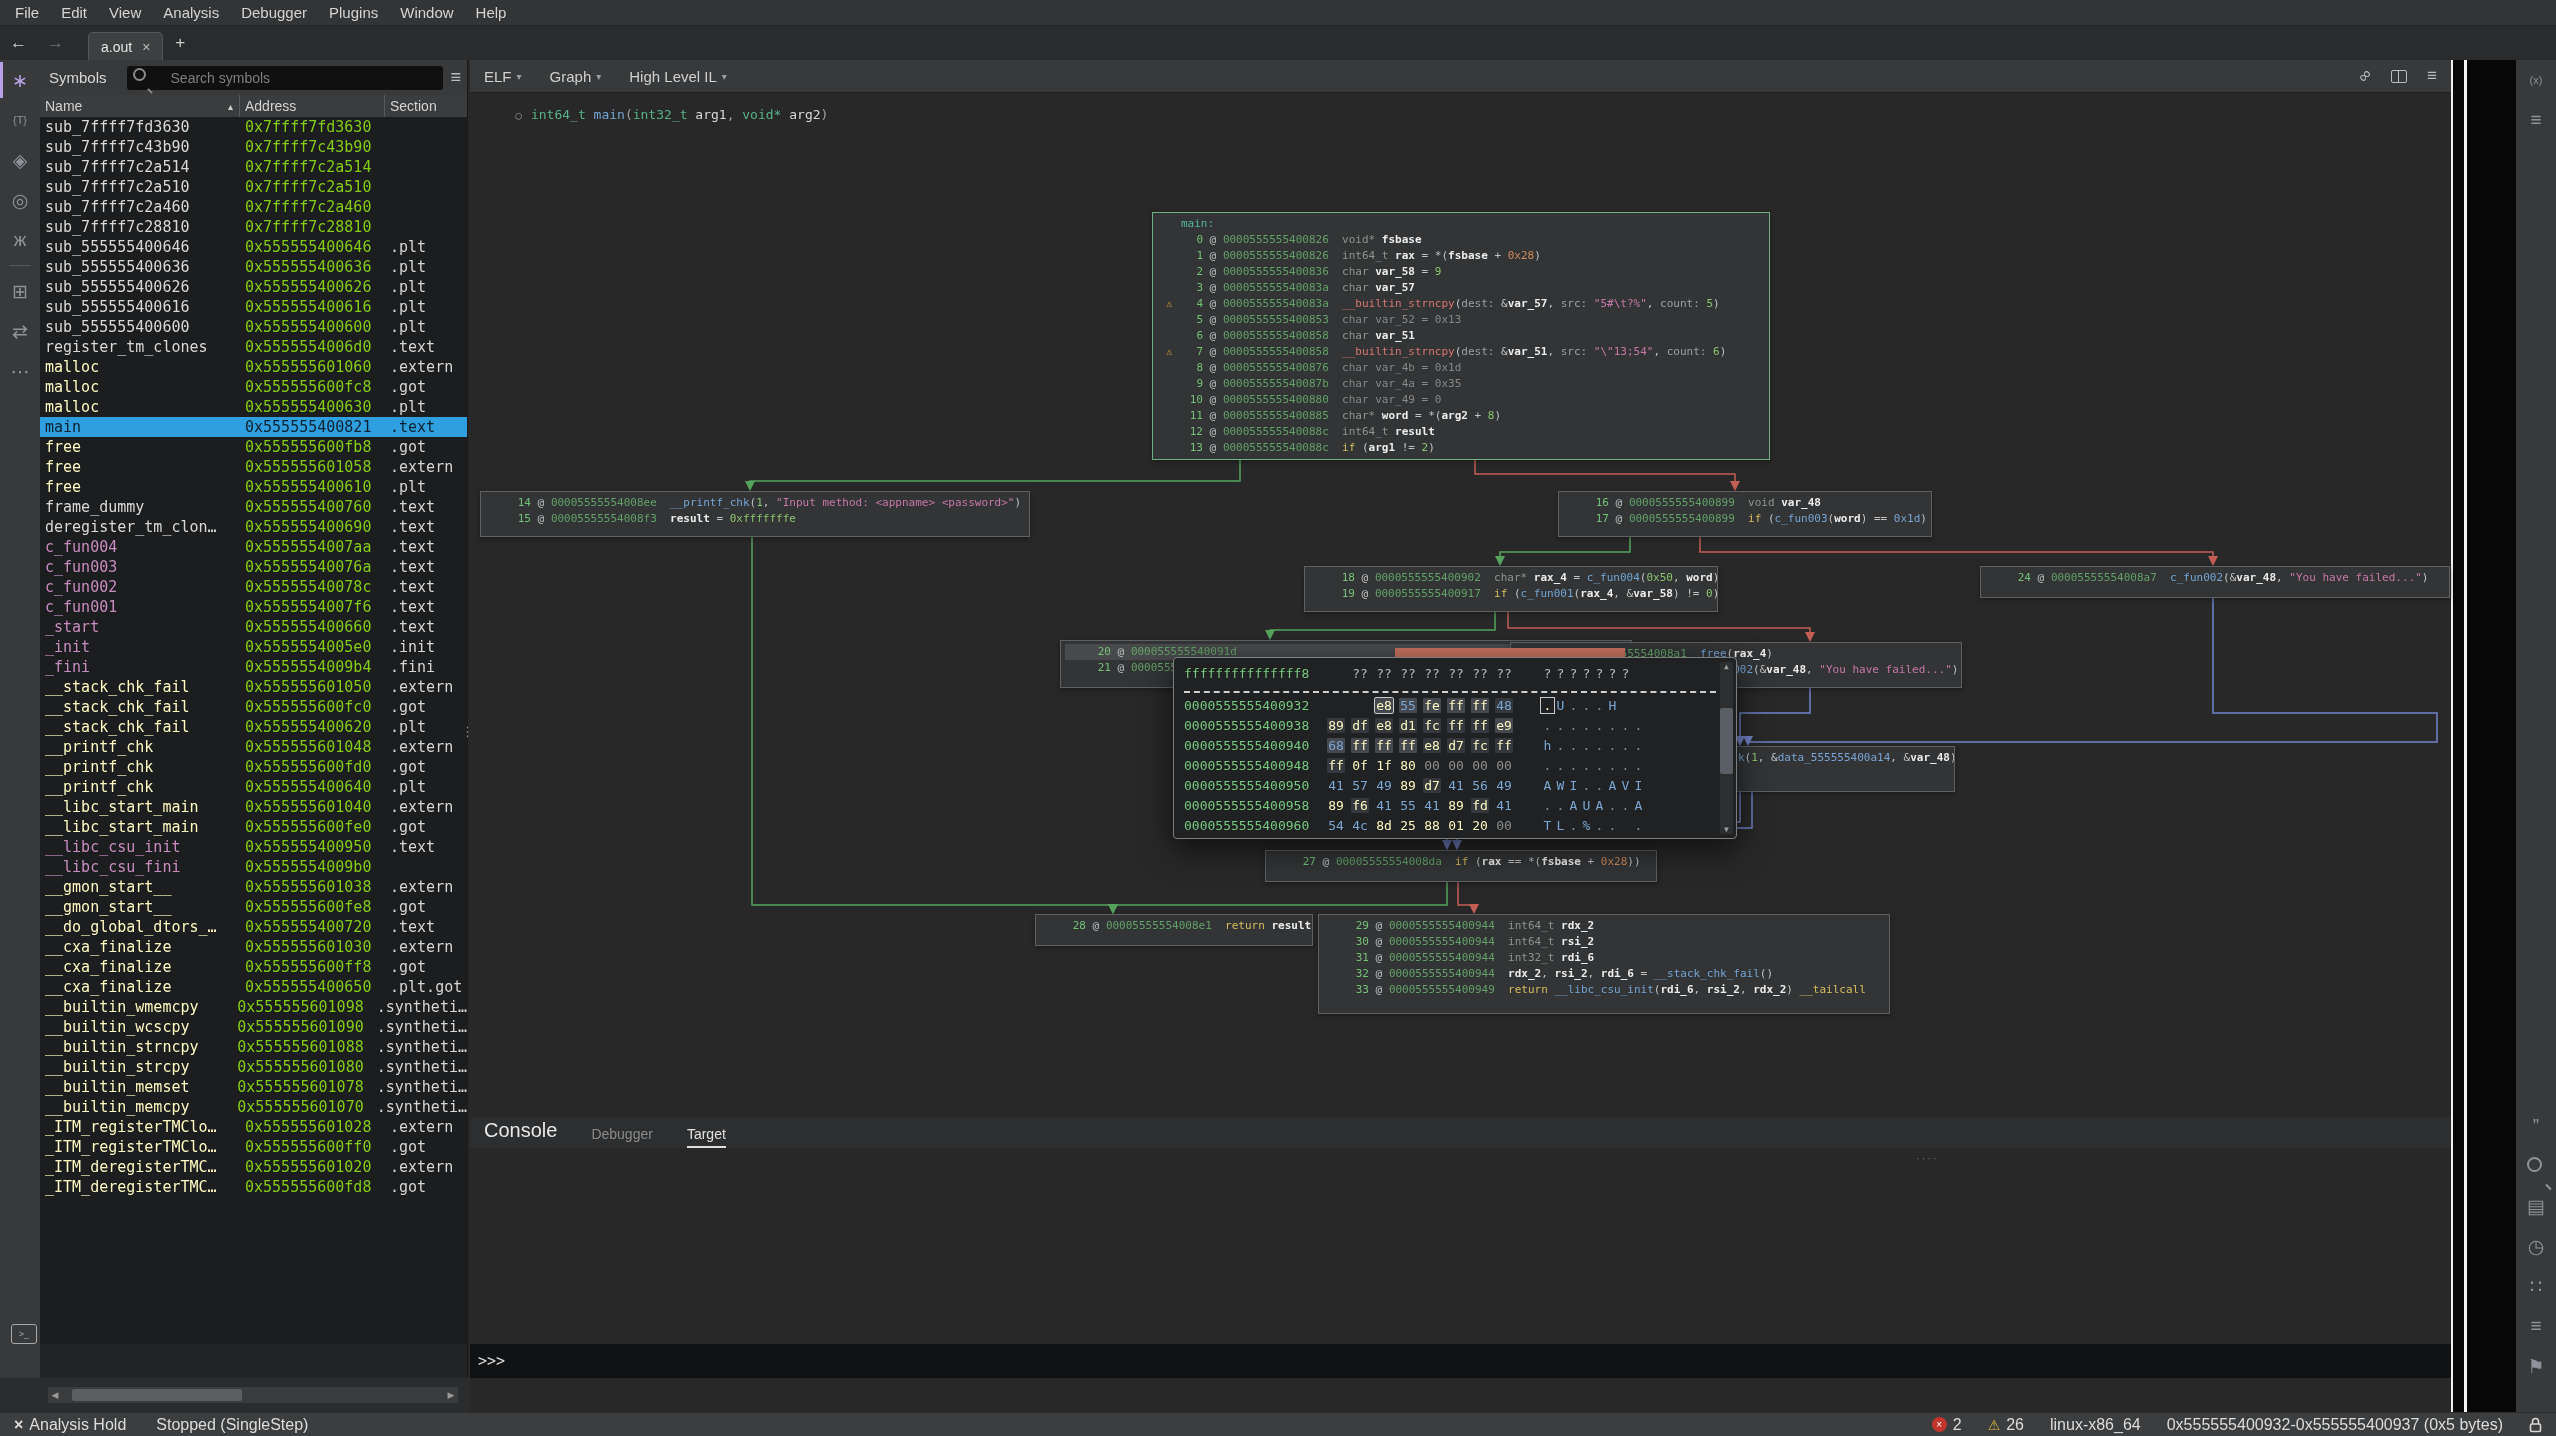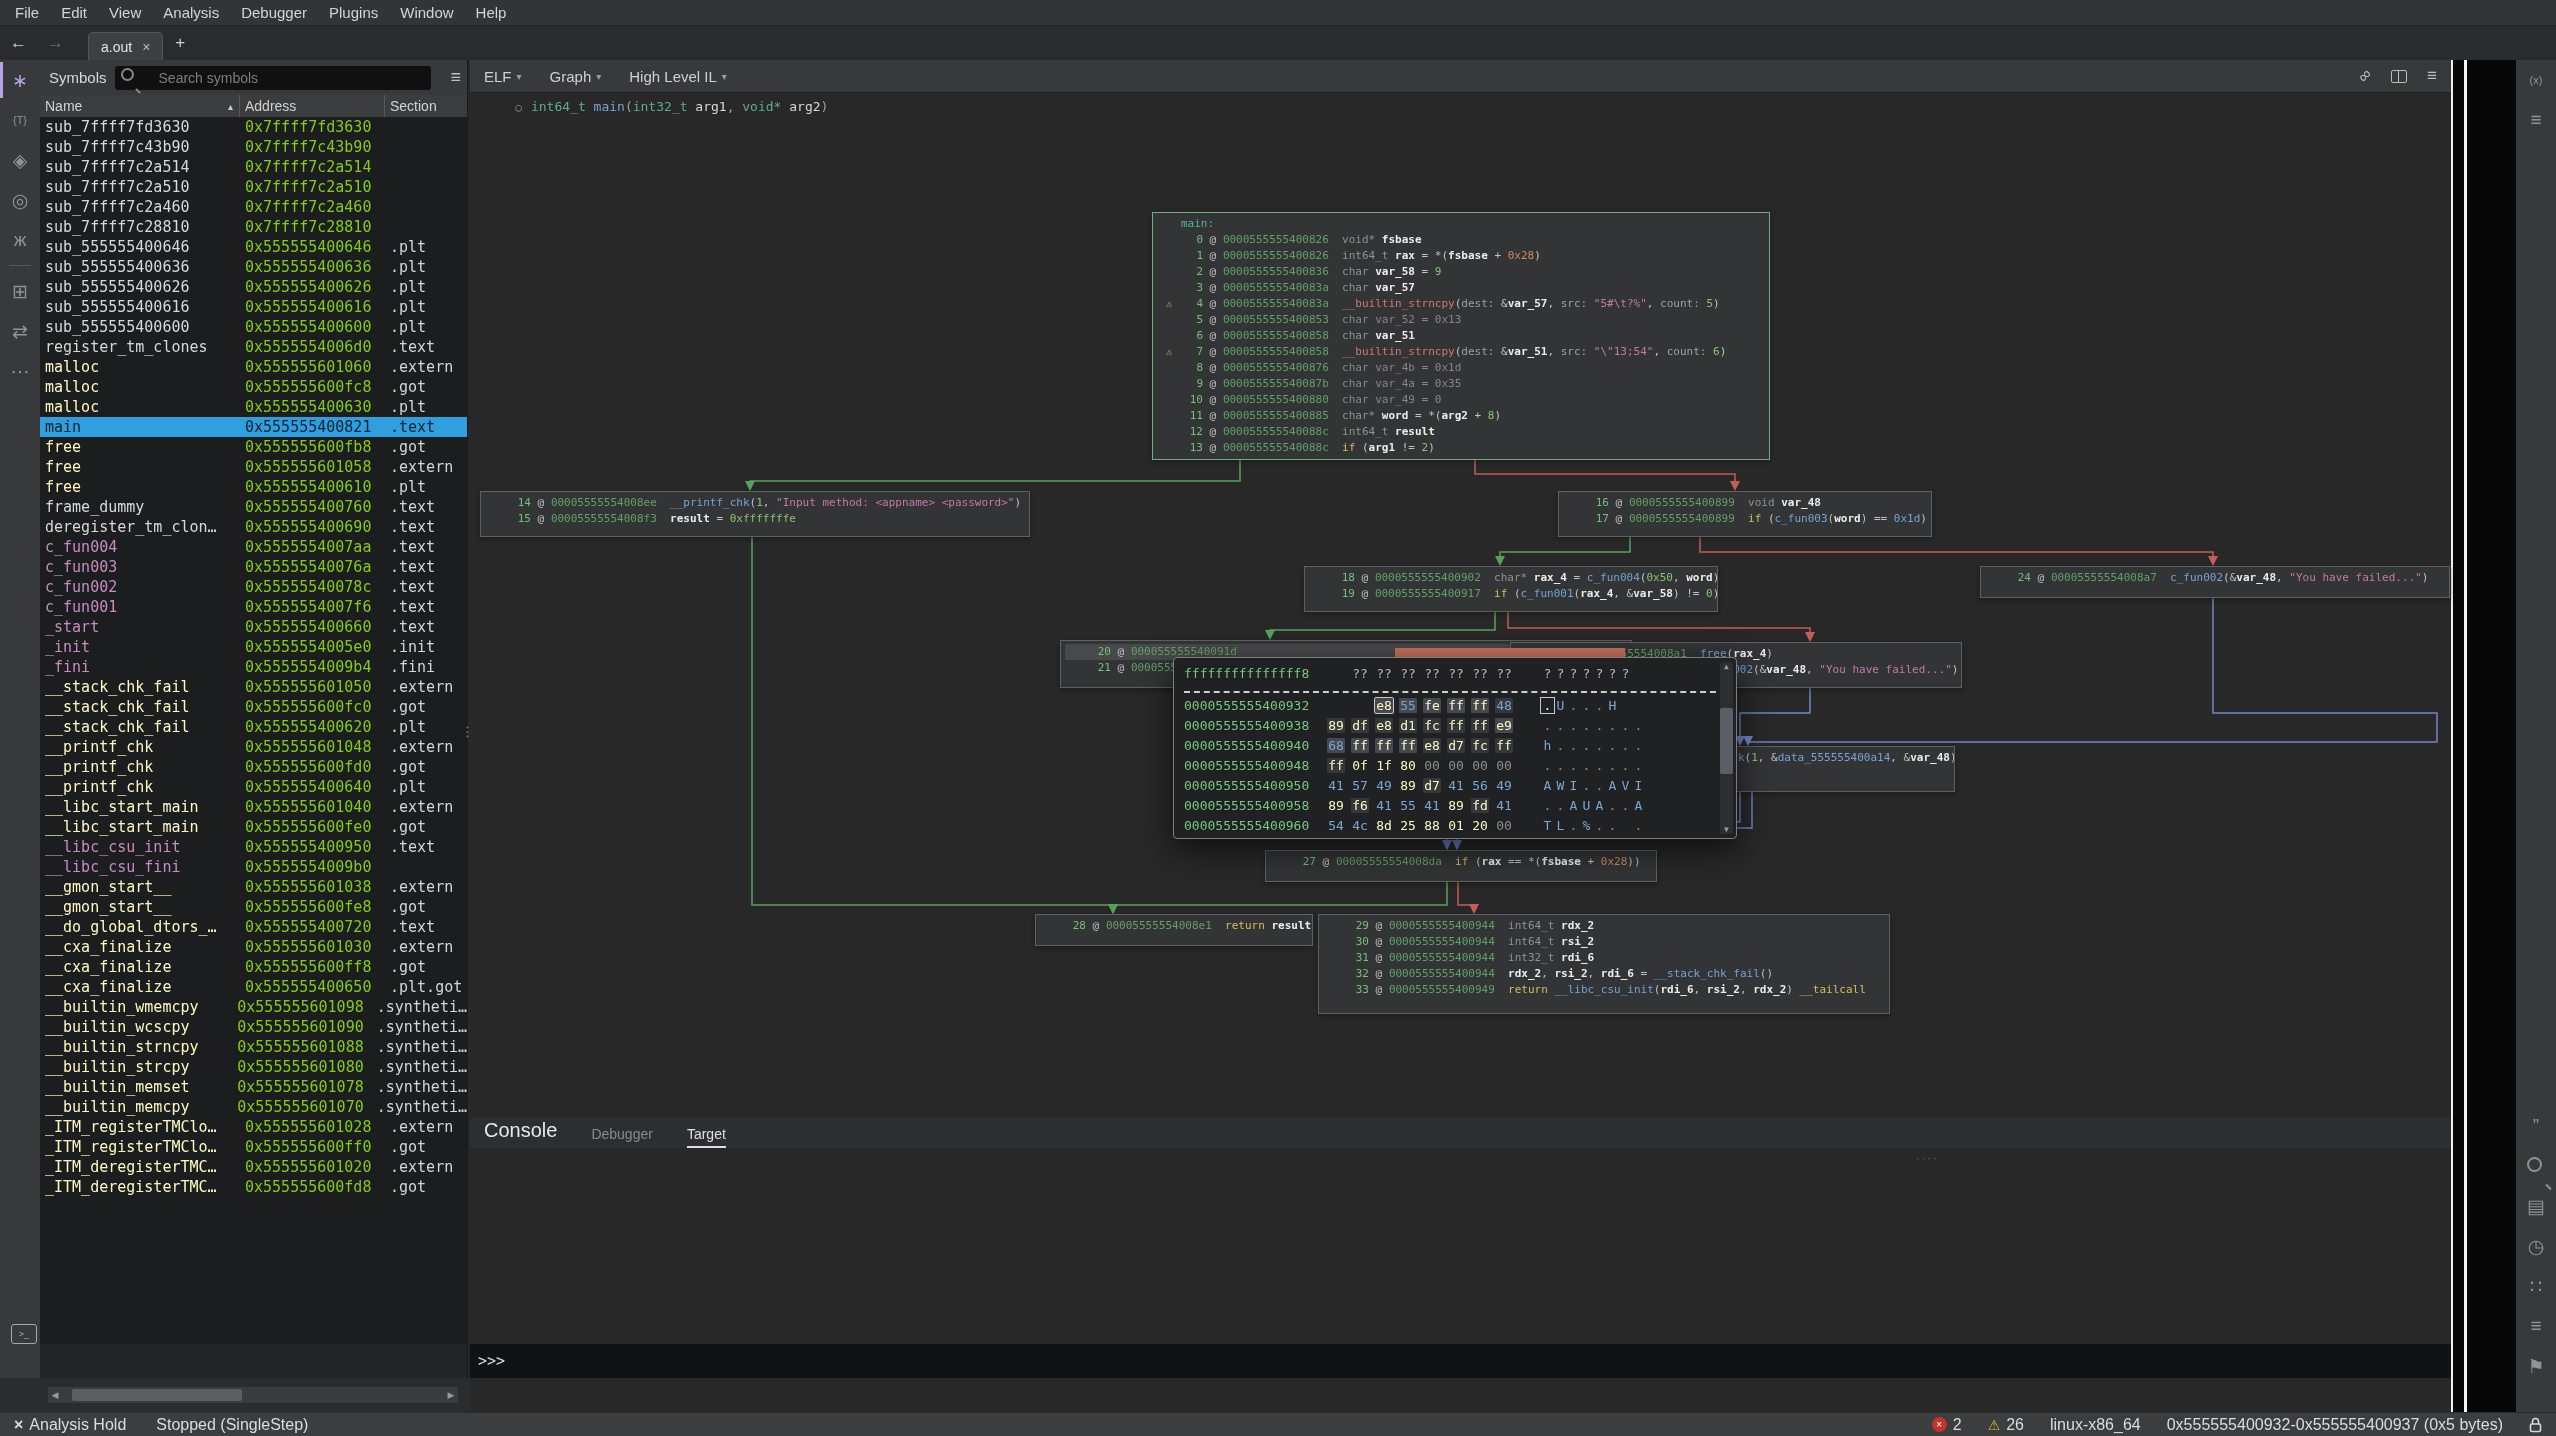--- a/index.html
+++ b/index.html
@@ -31,21 +31,21 @@
   #terminal-icon{position:absolute;left:11px;top:1324px;width:24px;height:18px;border:1.5px solid #a8a8a8;
                  border-radius:3px;color:#a8a8a8;font-size:9px;display:flex;align-items:center;justify-content:center}
   .rot45{transform:rotate(-45deg)}
   .mag-draw{position:relative}
   .mag-draw::before{content:"";width:11px;height:11px;border:2px solid #8f9298;border-radius:50%;display:block;margin:-4px 0 0 -4px}
   .mag-draw::after{content:"";position:absolute;width:7px;height:2px;background:#8f9298;transform:rotate(45deg);margin:14px 0 0 14px}
 
   
   #sidebar{position:absolute;left:40px;top:60px;width:428px;height:1318px;background:#232425;border-right:1px solid #1a1a1a;box-sizing:border-box}
   #sidebar-header{height:35px;background:#37393b;display:flex;align-items:center;padding:0 6px 0 9px}
-  #sidebar-title{color:#d8d8d8;font-size:15px;margin-right:8px}
+  #sidebar-title{color:#d8d8d8;font-size:15px;margin-right:20px}
   #search-box{flex:0 0 300px;height:24px;background:#101010;border-radius:3px;display:flex;align-items:center;padding:0 8px;gap:23px}
   #search-box .mag-draw::before{border-color:#8a8a8a;width:9px;height:9px;margin:-6px 0 0 -2px}
   #search-box .mag-draw::after{background:#8a8a8a;width:6px;margin:9px 0 0 12px}
   #search-input{background:transparent;border:none;outline:none;color:#bdbdbd;font-size:14px;width:230px}
   #search-input::placeholder{color:#7e7e7e}
   #sidebar-menu-icon{margin-left:auto;color:#b9bcc0;font-size:18px}
   #sym-head{height:22px;background:#3a3c3e;display:flex;align-items:center;font-size:14px;color:#d2d2d2;border-bottom:1px solid #161616}
   .hc{box-sizing:border-box;padding-left:5px;border-right:1px solid #58595b;height:22px;display:flex;align-items:center}
   .hc-name{width:200px;justify-content:space-between;padding-right:6px}
   .hc-addr{width:145px}
@@ -69,21 +69,21 @@
   #h-track{position:relative;flex:1;height:16px}
 
   
   #pane{position:absolute;left:470px;top:60px;width:1981px;height:1058px;background:#282828}
   #pane-header{height:32px;background:#37393a;border-bottom:1px solid #1f1f1f;display:flex;align-items:center;padding:0 14px;gap:28px}
   .mode{color:#d0d0d0;font-size:15px;display:flex;align-items:center;gap:5px}
   .caret{color:#9a9da1;font-size:10px}
   #pane-icons{margin-left:auto;display:flex;align-items:center;gap:20px;color:#b9bcc0;font-size:17px}
   .split-draw{width:14px;height:11px;border:1.5px solid #b9bcc0;border-radius:2px;position:relative}
   .split-draw::after{content:"";position:absolute;left:5.5px;top:0;bottom:0;width:1.5px;background:#b9bcc0}
-  #signature{position:absolute;left:14px;top:24px;font-family:"DejaVu Sans Mono",monospace;font-size:13px;white-space:pre}
+  #signature{position:absolute;left:14px;top:32px;font-family:"DejaVu Sans Mono",monospace;font-size:13px;white-space:pre}
   #sig-circle{color:#8a8f94;margin-right:9px;font-size:11px}
   .sg-ty{color:#58b088}.sg-fn{color:#74a3d2}.sg-va{color:#d8d8d8}.sg-pl{color:#9aa0a6}
 
   
   #graph-layer{position:absolute;left:0;top:0;width:2556px;height:1436px;pointer-events:none}
   #graph-edges{position:absolute;left:0;top:0;z-index:10}
   #graph-blocks{position:absolute;left:0;top:0;z-index:15}
   .gblock{position:absolute;background:#323436;border:1px solid #5e6062;box-sizing:border-box;
           font-family:"DejaVu Sans Mono",monospace;font-size:11px;line-height:16px;color:#c2c2c2;
           padding:3px 6px 3px 4px;white-space:pre;box-shadow:0 2px 5px rgba(0,0,0,.35);pointer-events:auto;overflow:hidden}

